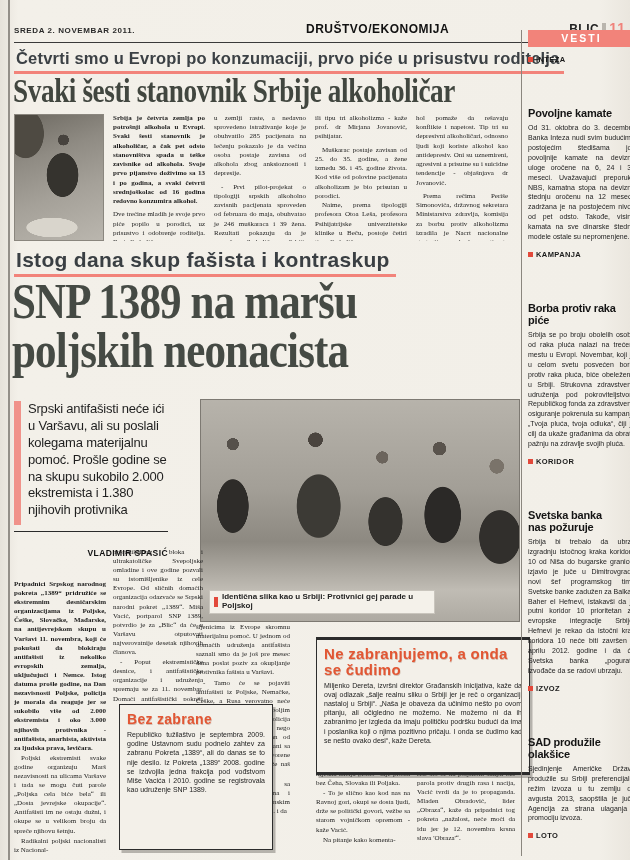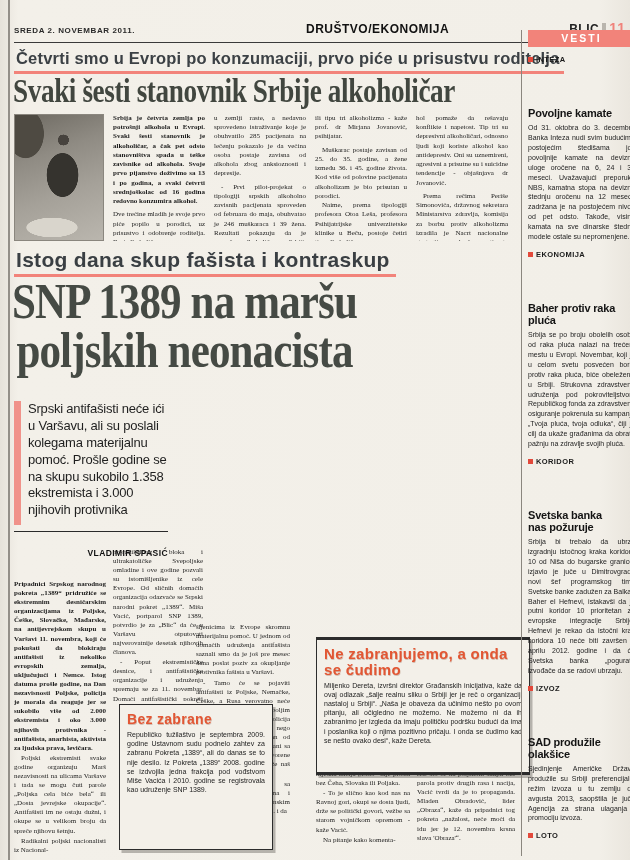--- a/index.html
+++ b/index.html
@@ -36,21 +36,21 @@
   .a-col{width:92px;flex:0 0 92px;font-family:"Liberation Serif",serif;font-size:7px;line-height:1.32;
     text-align:justify;color:#1c1c1c;}
   .a-col p{margin:0 0 4px 0;}
   .a-col p.ind{text-indent:7px;margin-bottom:0;}
   .lead{font-weight:bold;}
 
   
   .m-kicker{position:absolute;left:14px;top:248px;font-size:21px;font-weight:bold;color:#3a3f43;
     border-bottom:3px solid #f2837a;padding:0 6px 2px 2px;letter-spacing:.3px;}
   .m-head{position:absolute;left:12px;top:277px;font-family:"Liberation Serif",serif;font-weight:bold;
-    color:#454a44;line-height:.97;text-align:center;}
+    color:#454a44;line-height:.97;}
   .m-head div{font-size:50px;white-space:nowrap;transform:scaleX(.86);transform-origin:left;letter-spacing:-1px;}
 
   .deck{position:absolute;left:14px;top:401px;width:154px;height:124px;display:flex;gap:7px;}
   .deck-bar{width:7px;background:#f0928a;flex:0 0 7px;}
   .deck-text{font-size:13px;line-height:1.3;color:#1f1f1f;letter-spacing:-.2px;}
   .byline2{position:absolute;left:14px;top:531px;width:154px;border-top:1.5px solid #2a2a2a;
     padding-top:16px;text-align:right;font-size:8.5px;font-weight:bold;letter-spacing:.4px;color:#111;}
 
   .photo2{position:absolute;left:200px;top:399px;width:318px;height:221px;border:1px solid #7d7972;
     background-color:#9a968e;
@@ -146,24 +146,30 @@
   </div>
 
   <div class="m-kicker">Istog dana skup fašista i kontraskup</div>
   <div class="m-head">
     <div>SNP 1389 na maršu</div>
     <div>poljskih neonacista</div>
   </div>
 
   <div class="deck">
     <div class="deck-bar"></div>
-    <div class="deck-text">Srpski antifašisti neće ići u Varšavu, ali su poslali kolegama materijalnu pomoć. Prošle godine se na skupu sukobilo 1.358 ekstremista i 3.000 njihovih protivnika</div>
+    <div class="deck-text">Srpski antifašisti neće ići u Varšavu, ali su poslali kolegama materijalnu pomoć. Prošle godine se na skupu sukobilo 2.000 ekstremista i 1.380 njihovih protivnika</div>
   </div>
   <div class="byline2">VLADIMIR SPASIĆ</div>
 
+  <div class="photo2">
+    <div class="caption">
+      <span class="cap-mark"></span>
+      <span class="cap-text">Identična slika kao u Srbiji: Protivnici gej parade u Poljskoj</span>
+    </div>
+  </div>
 
   <div class="m-col m-col1">
     <p class="lead">Pripadnici Srpskog narodnog pokreta „1389“ pridružiće se ekstremnim desničarskim organizacijama iz Poljske, Češke, Slovačke, Mađarske, na antijevrejskom skupu u Varšavi 11. novembra, koji će pokušati da blokiraju antifašisti iz nekoliko evropskih zemalja, uključujući i Nemce. Istog datuma prošle godine, na Dan nezavisnosti Poljske, policija je morala da reaguje jer se sukobilo više od 2.000 ekstremista i oko 3.000 njihovih protivnika - antifašista, anarhista, aktivista za ljudska prava, levičara.</p>
     <p>Poljski ekstremisti svake godine organizuju Marš nezavisnosti na ulicama Varšave i tada se mogu čuti parole „Poljska cela biće bela“ ili „Dosta jevrejske okupacije“. Antifašisti im ne ostaju dužni, i okupe se u velikom broju da spreče njihovu šetnju.</p>
     <p>Radikalni poljski nacionalisti iz Nacional-</p>
   </div>
   <div class="m-col m-col2">
     <p>no-radikalnog bloka i ultrakatoličke Svepoljske omladine i ove godine pozvali su istomišljenike iz cele Evrope. Od sličnih domaćih organizacija odazvaće se Srpski narodni pokret „1389“. Miša Vacić, portparol SNP 1389, potvrdio je za „Blic“ da će u Varšavu otputovati najverovatnije desetak njihovih članova.</p>
     <p>- Poput ekstremističke desnice, i antifašističke organizacije i udruženja spremaju se za 11. novembar. Domaći antifašistički pokreti dobili su poziv da dođu u Varšavu, ali su male šanse da se tamo i pojave. Najviše što su mogli da urade je da pošalju istomi-</p>
   </div>
@@ -198,23 +204,23 @@
         <span class="s-sq"></span>
         <span class="s-cat-label">INTEZA</span>
       </div>
       <div class="s-title">Povoljne kamate</div>
       <div class="s-body">Od 31. oktobra do 3. decembra Banka Inteza nudi svim budućim i postojećim štedišama još povoljnije kamate na devizne uloge oročene na 6, 24 i 36 meseci. Uvažavajući preporuku NBS, kamatna stopa na deviznu štednju oročenu na 12 meseci, zadržana je na postojećem nivou od pet odsto. Takođe, visine kamata na sve dinarske štedne modele ostale su nepromenjene.</div>
     </div>
 
     <div class="s-item">
       <div class="s-cat">
         <span class="s-sq"></span>
-        <span class="s-cat-label">EKONOMIJA</span>
-      </div>
-      <div class="s-title">Baher protiv raka pluća</div>
+        <span class="s-cat-label">KAMPANJA</span>
+      </div>
+      <div class="s-title">Borba protiv raka piće</div>
       <div class="s-body">Srbija se po broju obolelih osoba od raka pluća nalazi na trećem mestu u Evropi. Novembar, koji je u celom svetu posvećen borbi protiv raka pluća, biće obeležen i u Srbiji. Strukovna zdravstvena udruženja pod pokroviteljstvom Republičkog fonda za zdravstveno osiguranje pokrenula su kampanju „Tvoja pluća, tvoja odluka“, čiji je cilj da ukaže građanima da obrate pažnju na zdravlje svojih pluća.</div>
     </div>
 
     <div class="s-item">
       <div class="s-cat">
         <span class="s-sq"></span>
         <span class="s-cat-label">KORIDOR</span>
       </div>
       <div class="s-title">Svetska banka nas požuruje</div>
       <div class="s-body">Srbija bi trebalo da ubrza izgradnju istočnog kraka koridora 10 od Niša do bugarske granice, izjavio je juče u Dimitrovgradu novi šef programskog tima Svetske banke zadužen za Balkan Baher el Hefnevi, istakavši da je putni koridor 10 prioritetan za evropske integracije Srbije. Hefnevi je rekao da istočni krak koridora 10 neće biti završen u aprilu 2012. godine i da će Svetska banka „pogurati“ izvođače da se radovi ubrzaju.</div>

